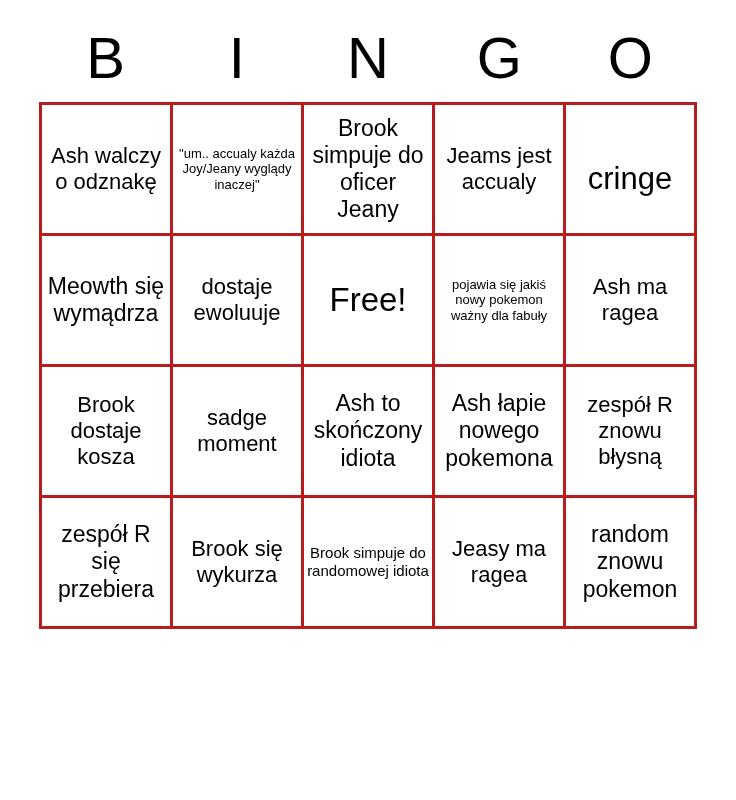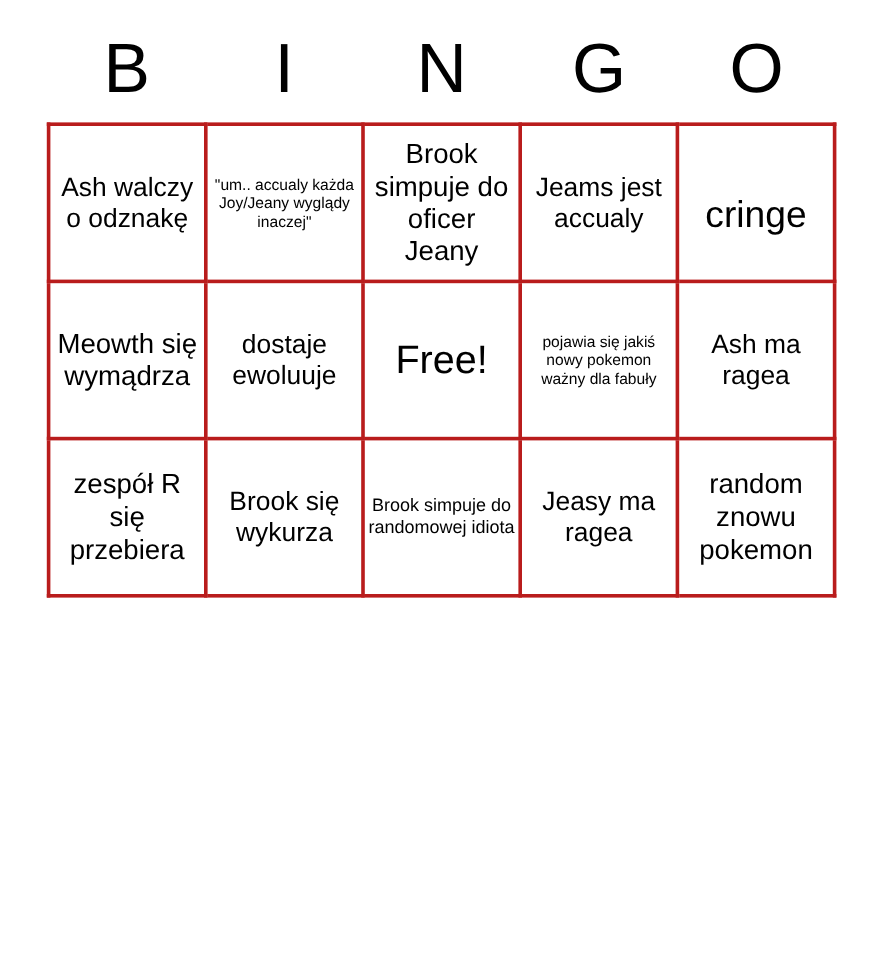--- a/index.html
+++ b/index.html
@@ -109,20 +109,37 @@
           </td>
         <td>
             <span class="cell-text fs-xs">pojawia się jakiś nowy pokemon ważny dla fabuły</span>
           </td>
         <td>
             <span class="cell-text fs-l">Ash ma ragea</span>
           </td>
       </tr>
       <tr>
         <td>
+            <span class="cell-text fs-l">Brook dostaje kosza</span>
+          </td>
+        <td>
+            <span class="cell-text fs-l">sadge moment</span>
+          </td>
+        <td>
+            <span class="cell-text fs-m">Ash to skończony idiota</span>
+          </td>
+        <td>
+            <span class="cell-text fs-m">Ash łapie nowego pokemona</span>
+          </td>
+        <td>
+            <span class="cell-text fs-l">zespół R znowu błysną</span>
+          </td>
+      </tr>
+      <tr>
+        <td>
             <span class="cell-text fs-m">zespół R się przebiera</span>
           </td>
         <td>
             <span class="cell-text fs-l">Brook się wykurza</span>
           </td>
         <td>
             <span class="cell-text fs-s">Brook simpuje do randomowej idiota</span>
           </td>
         <td>
             <span class="cell-text fs-l">Jeasy ma ragea</span>

